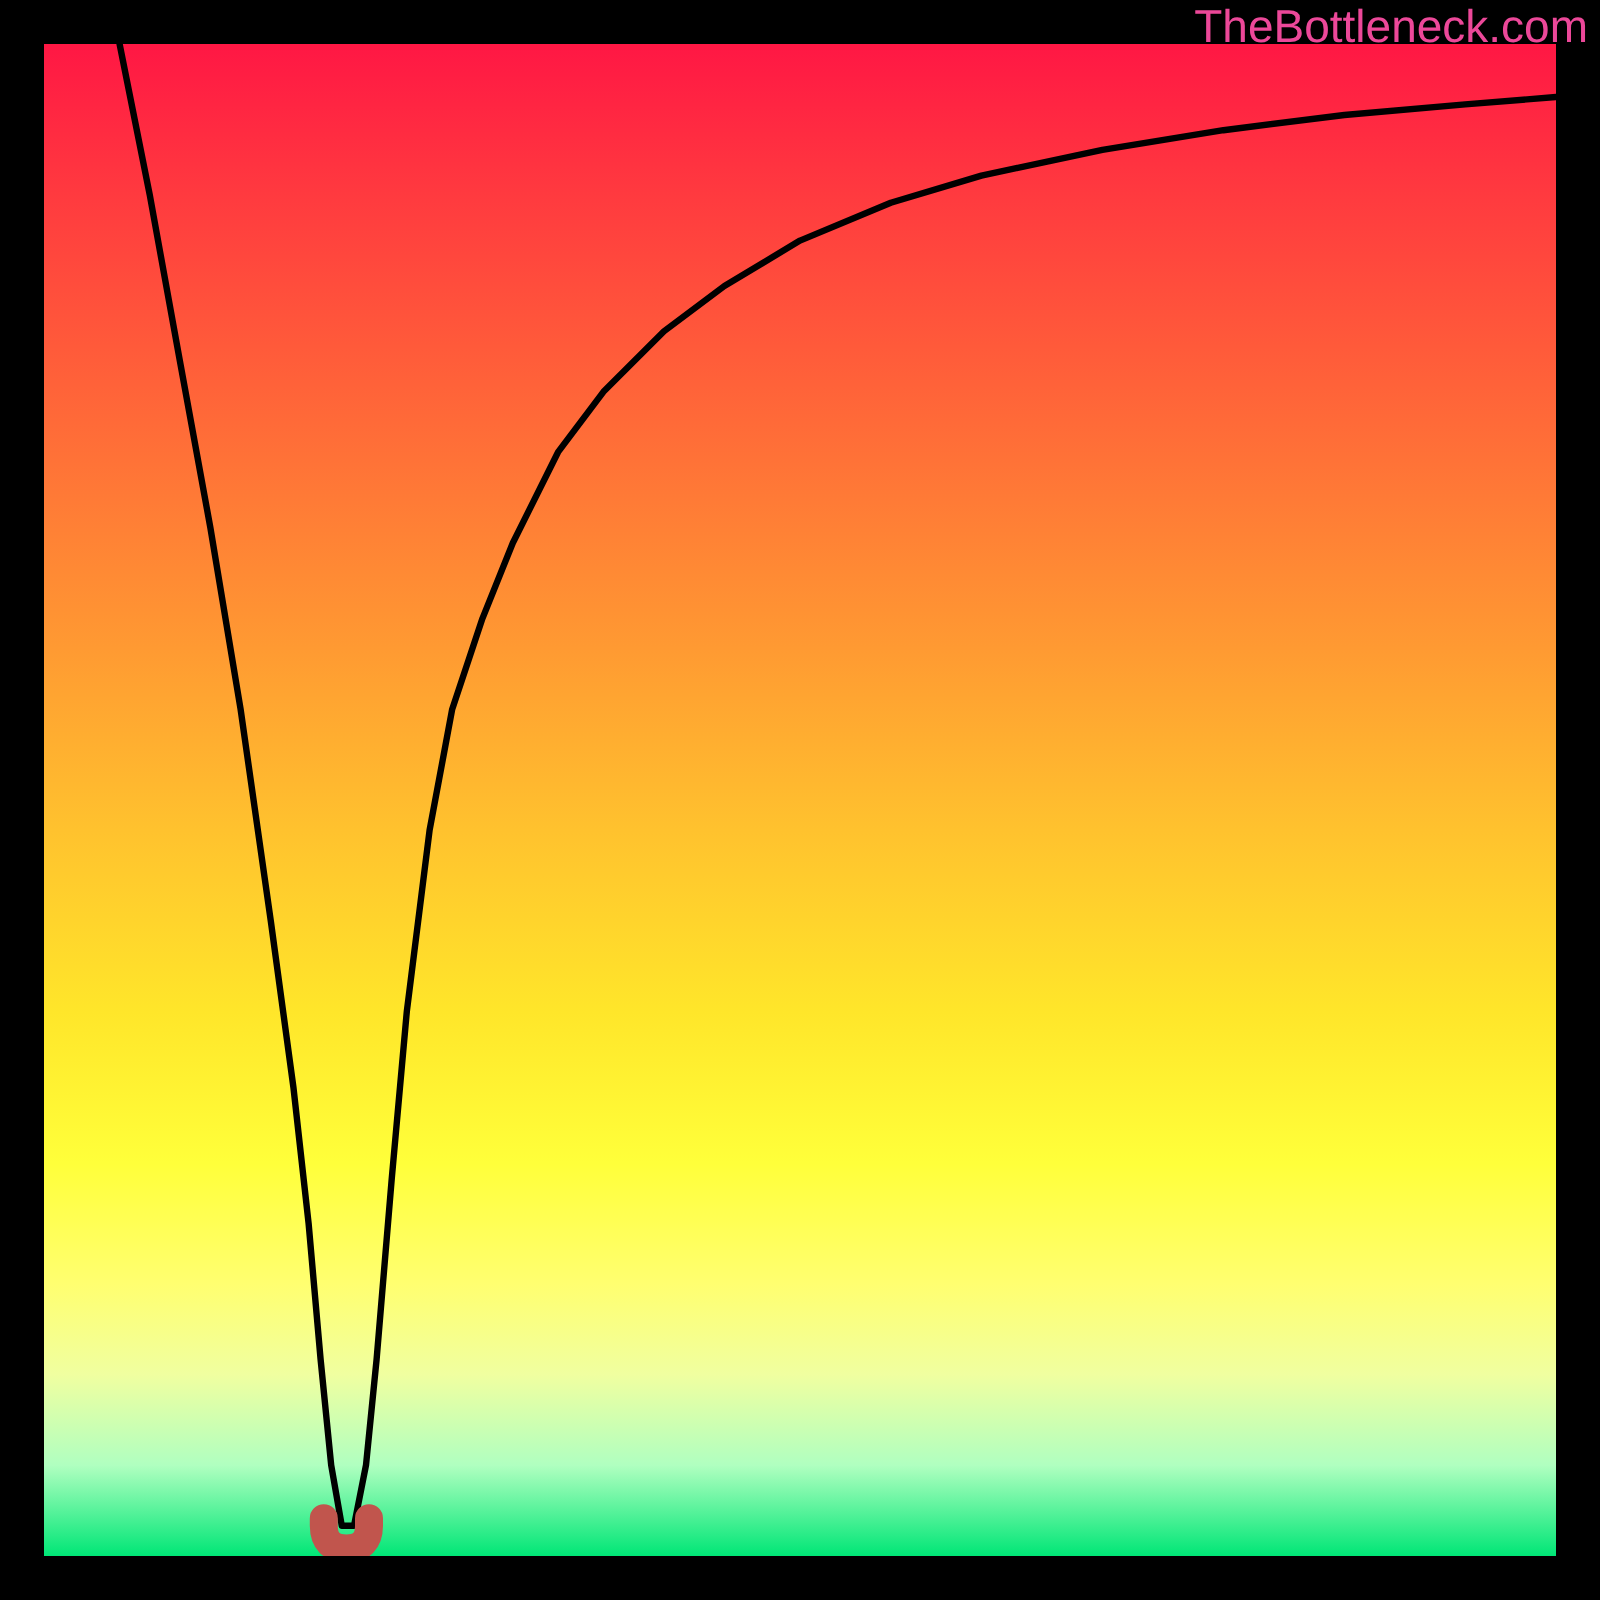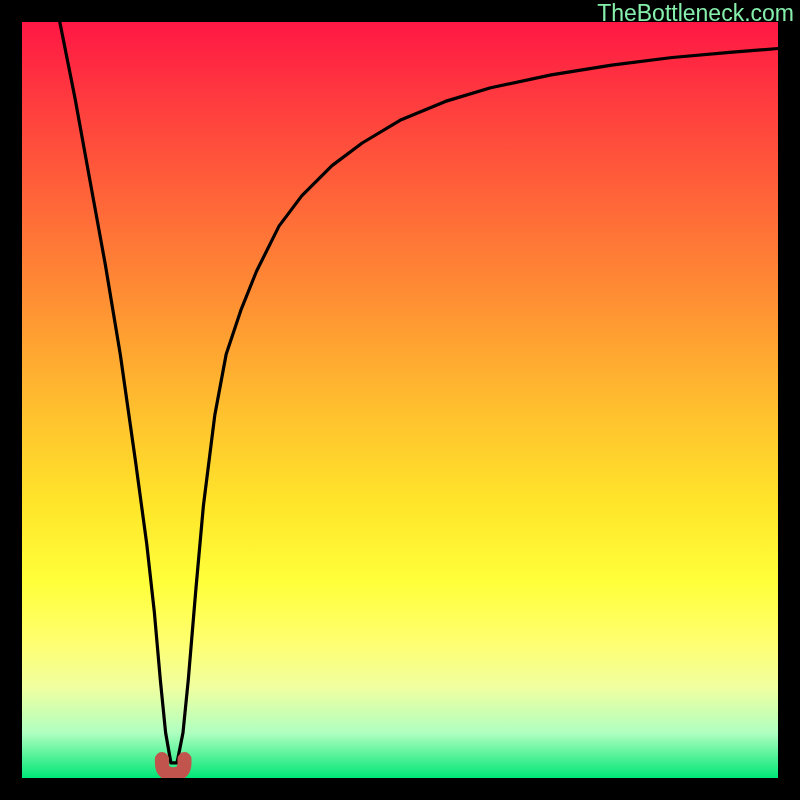--- a/index.html
+++ b/index.html
@@ -32,21 +32,21 @@
     );
     overflow: hidden;
   }
   .watermark {
     position: absolute;
     top: 0px;
     right: 6px;
     font-family: Arial, Helvetica, sans-serif;
     font-size: 23px;
     font-weight: 400;
-    color: #86efac;
+    color: #ec4899;
     user-select: none;
   }
   svg {
     position: absolute;
     left: 0;
     top: 0;
     width: 756px;
     height: 756px;
   }
 </style>

